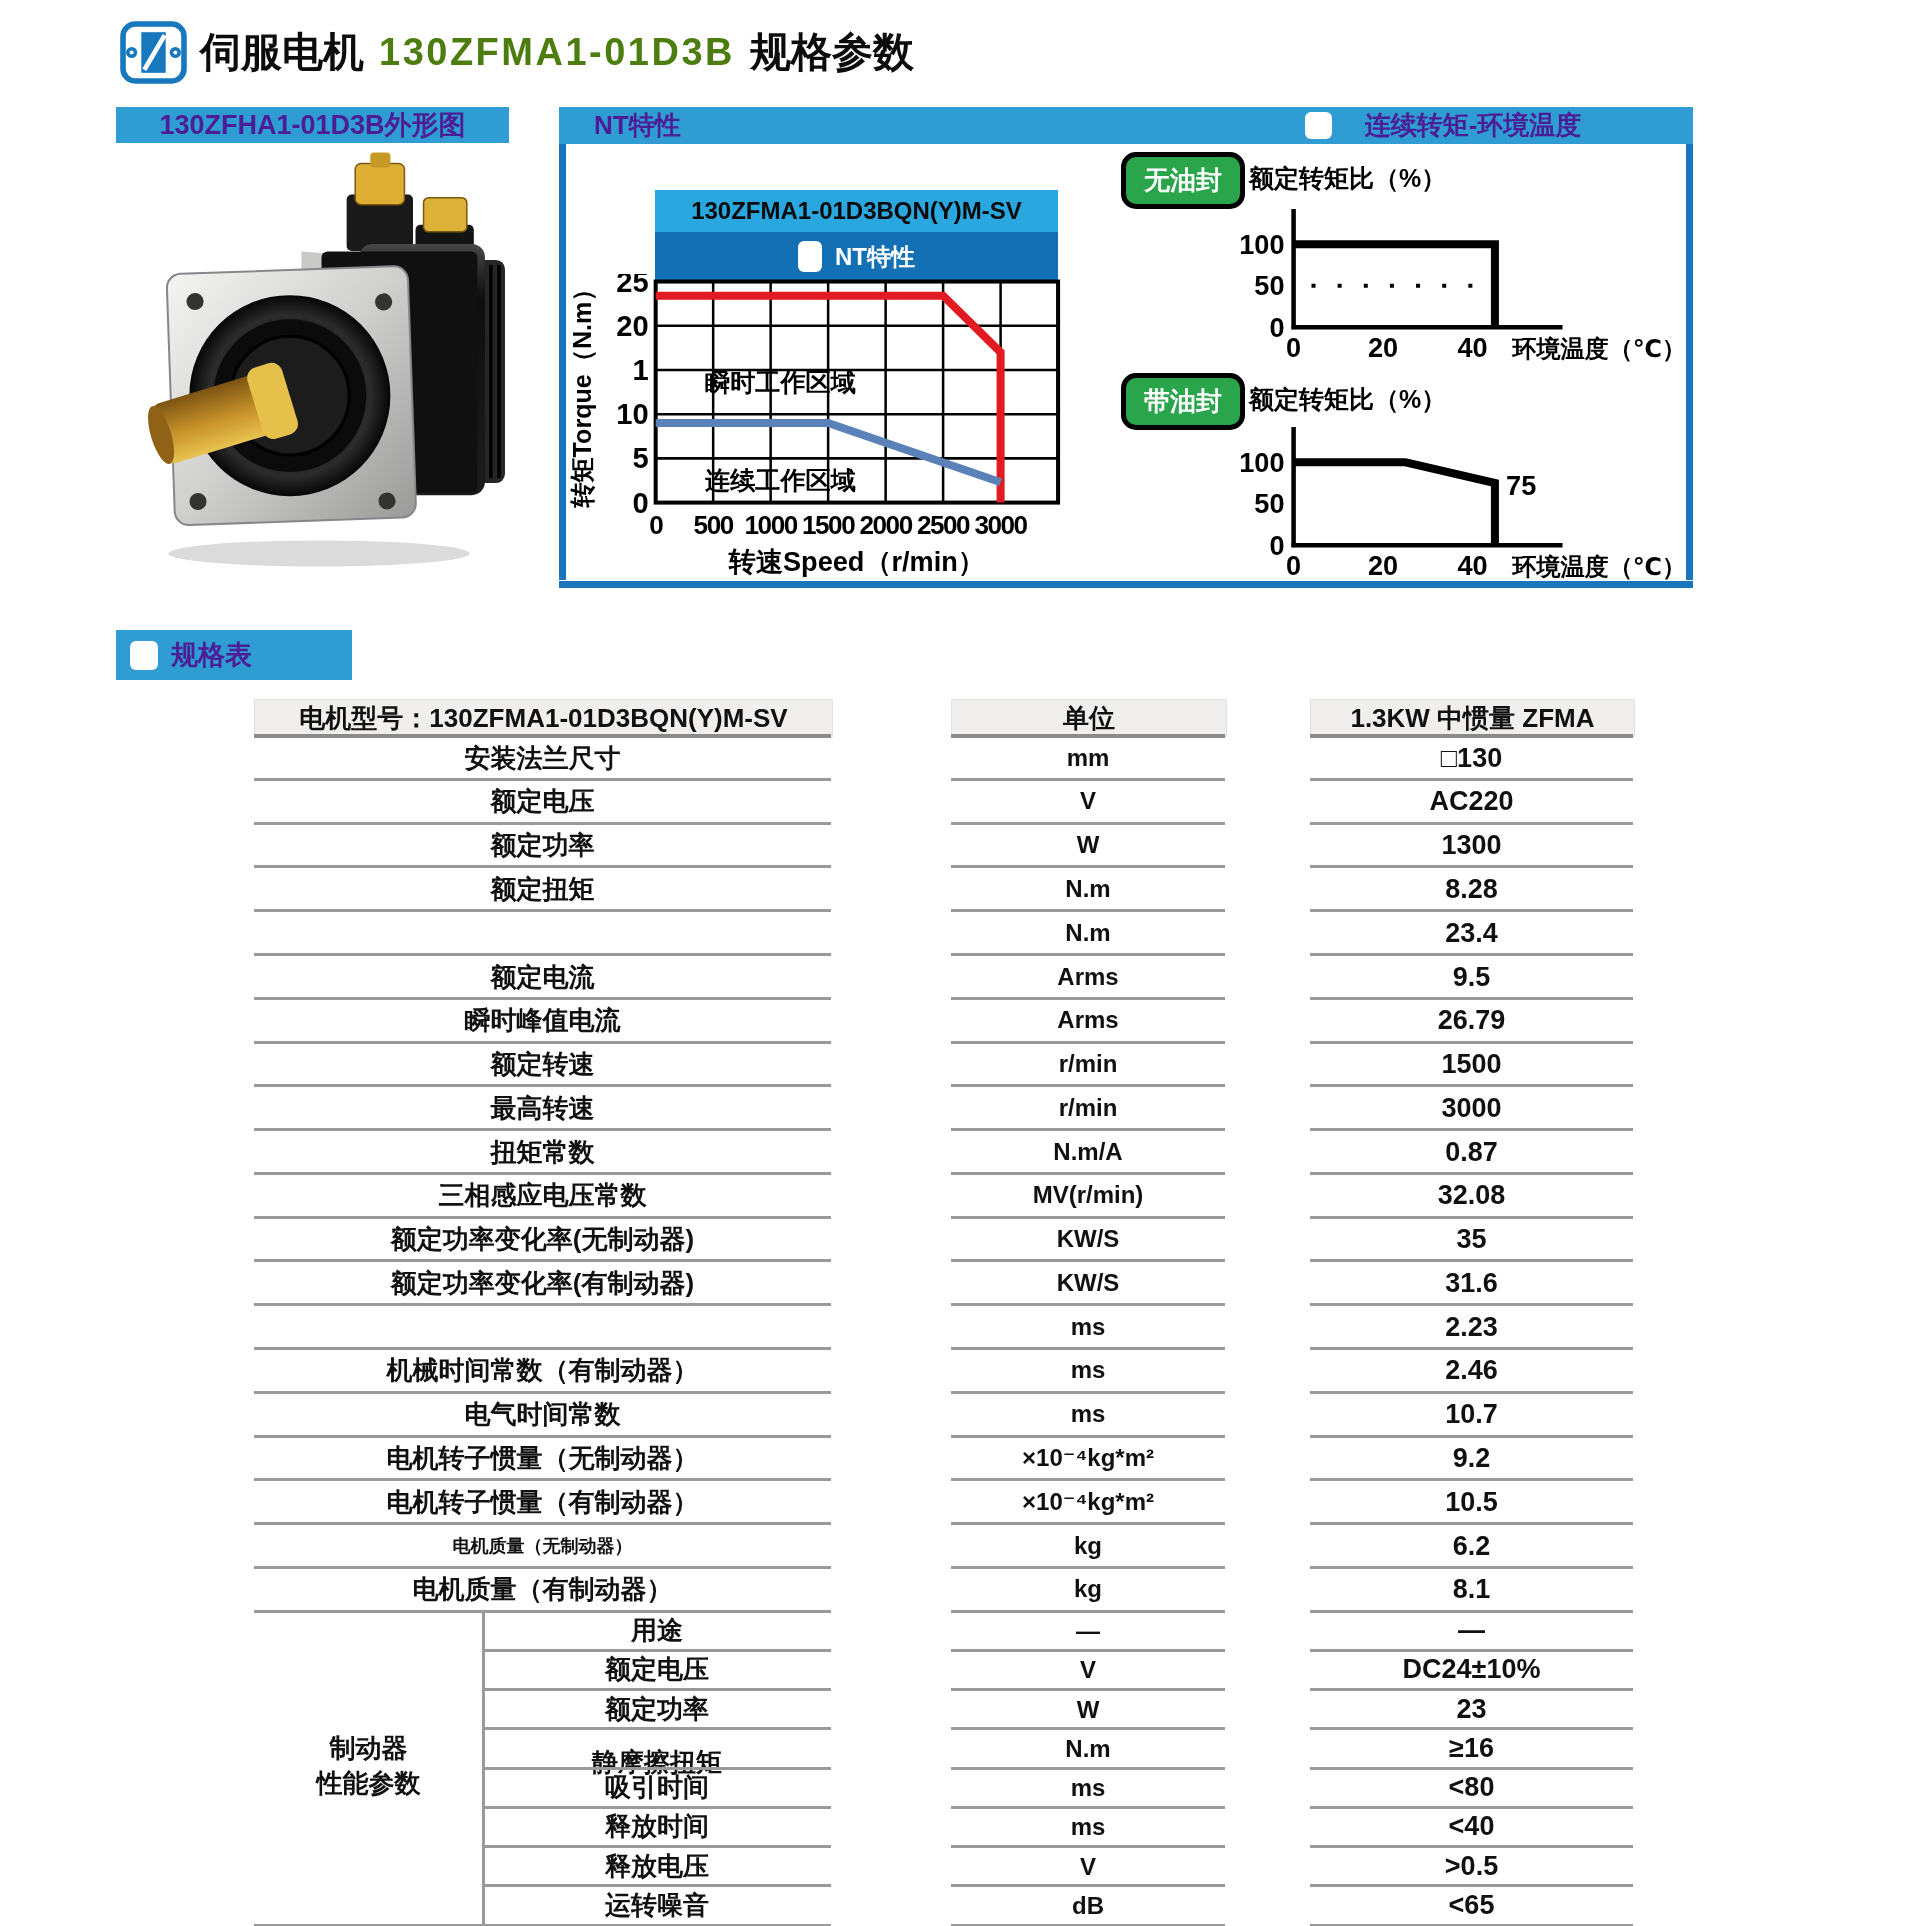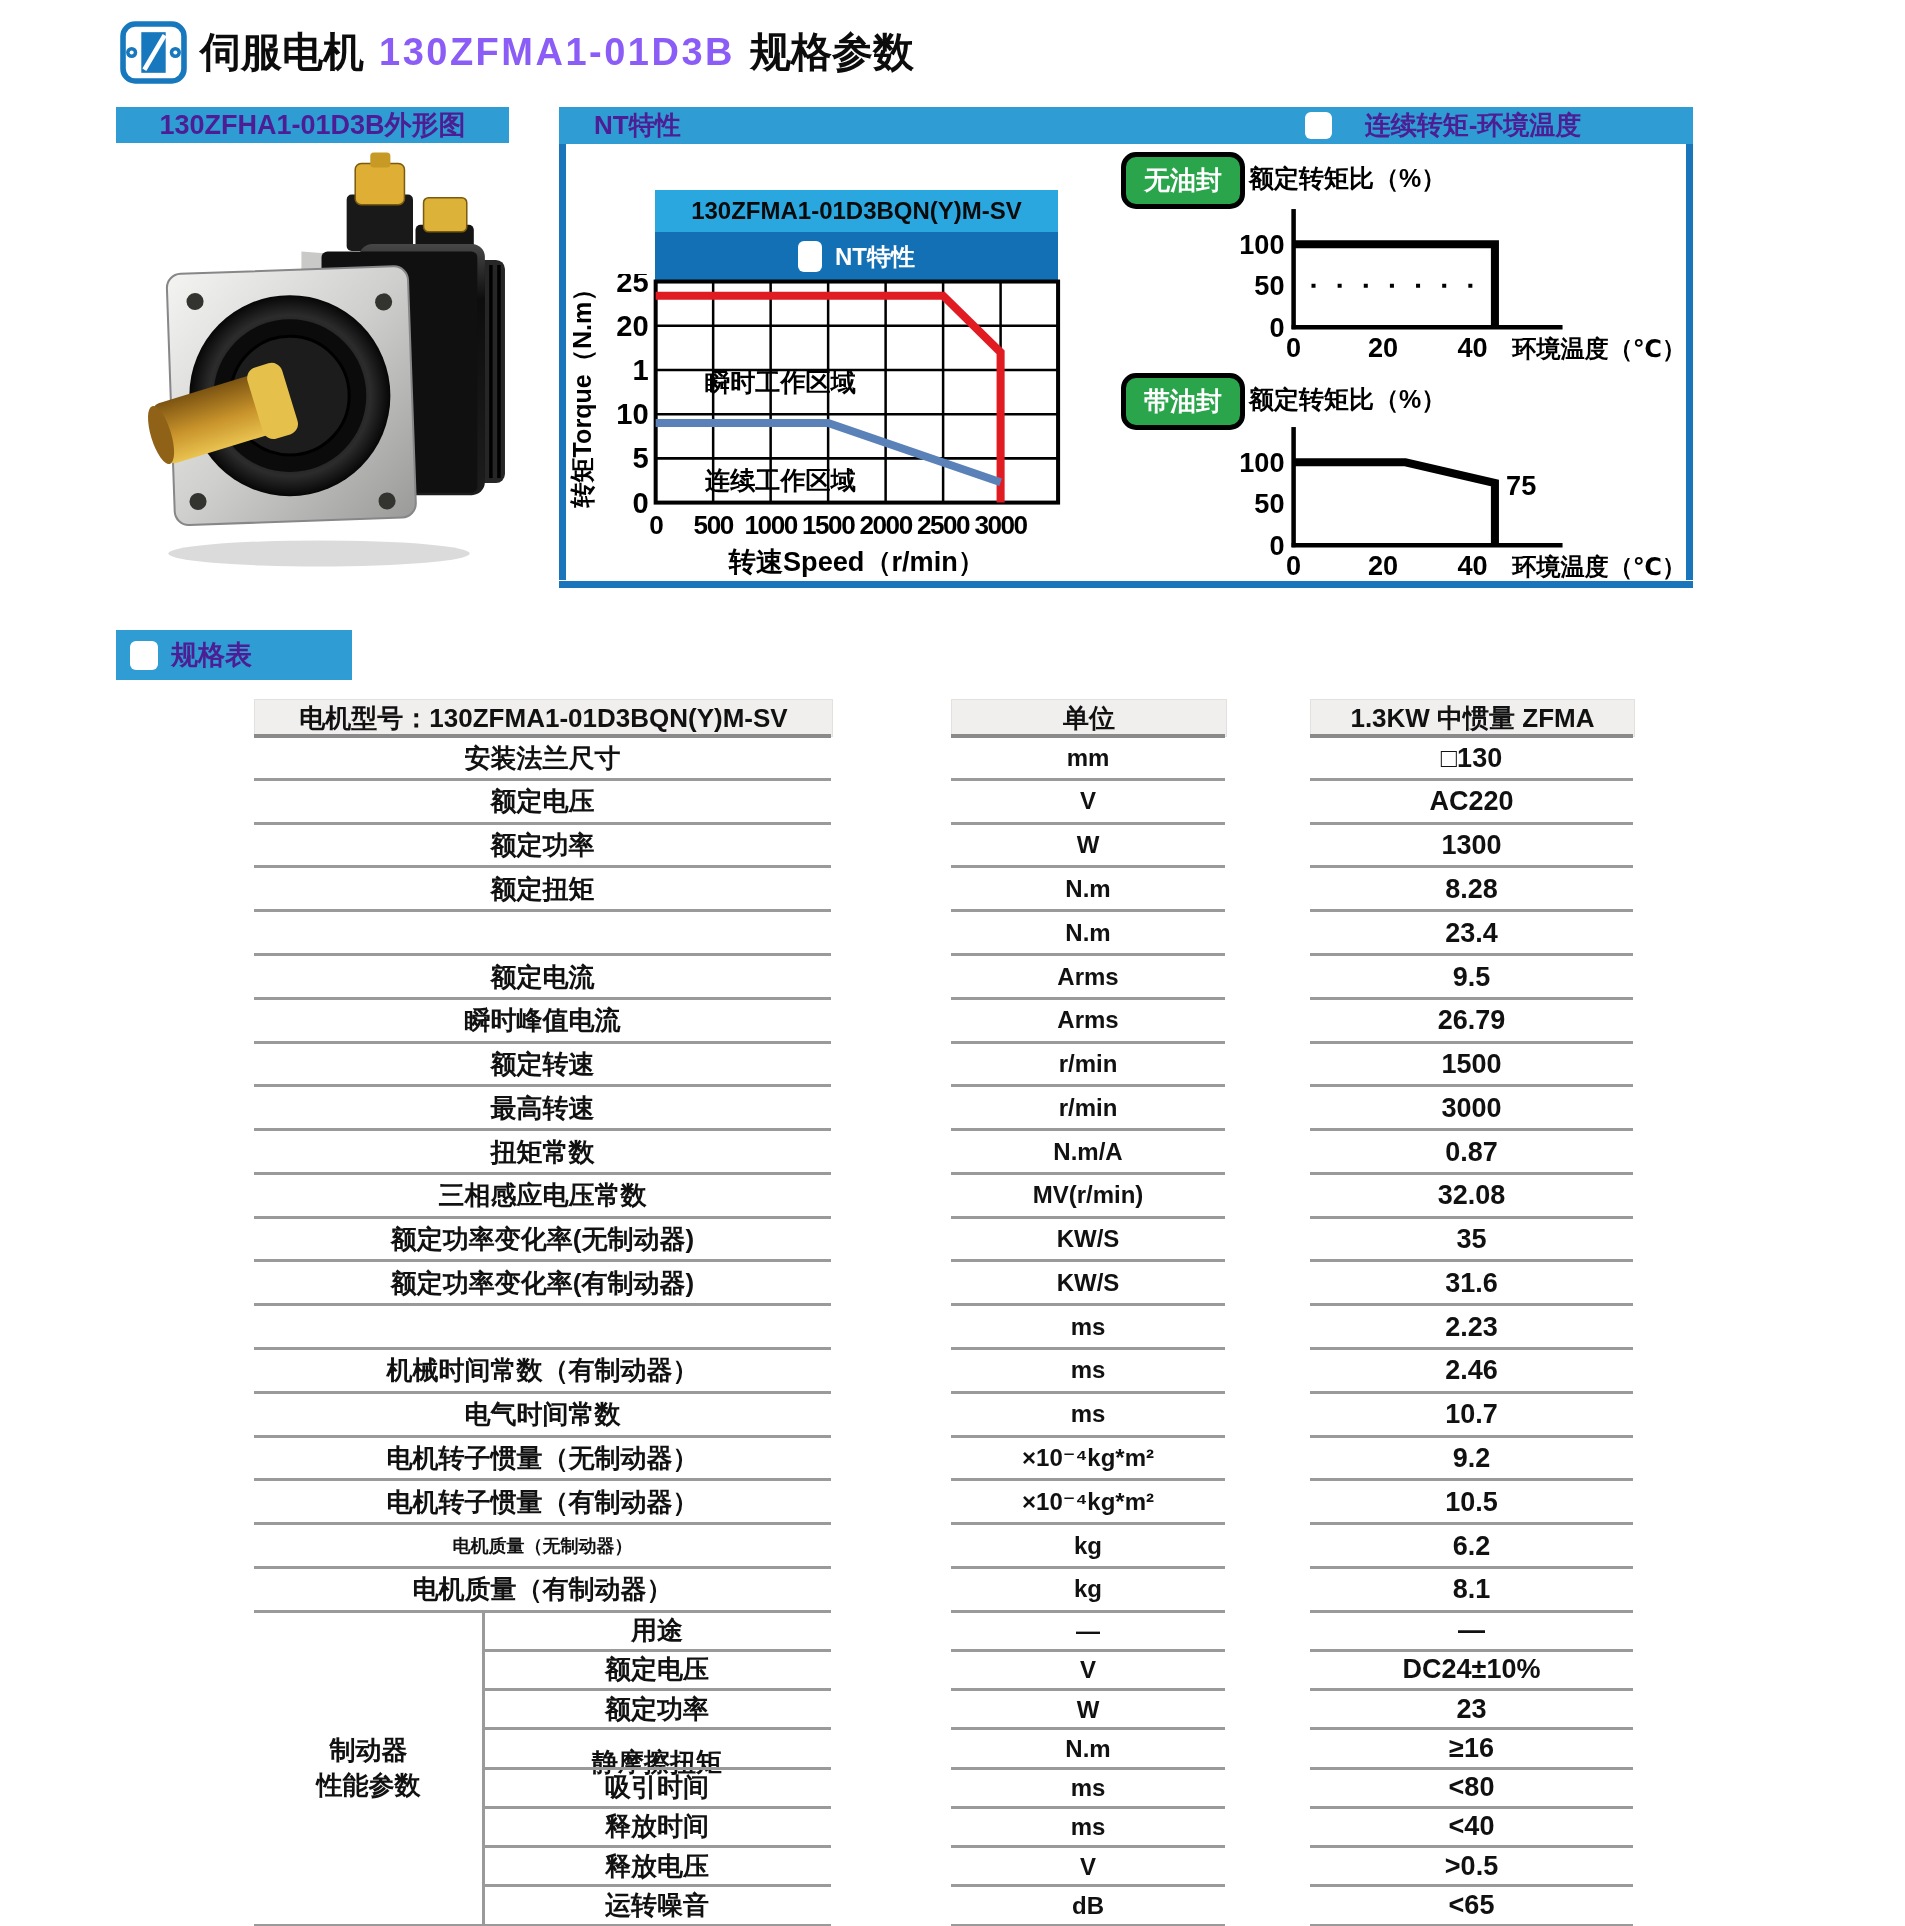--- a/index.html
+++ b/index.html
@@ -11,21 +11,21 @@
   .greenbtn{position:absolute;background:#2aa54c;border:5px solid #000;border-radius:15px;color:#fff;
             font-weight:bold;font-size:26px;display:flex;align-items:center;justify-content:center;}
   .chartlabel{position:absolute;font-weight:bold;font-size:25px;color:#000;display:flex;align-items:center;}
   .hbox{position:absolute;background:#f1efee;border:1px solid #e3e1df;display:flex;align-items:center;
         justify-content:center;font-weight:bold;font-size:26px;color:#111;}
   .cell{position:absolute;display:flex;align-items:center;justify-content:center;font-weight:bold;
         color:#111;text-align:center;white-space:nowrap;}
   .sep{position:absolute;background:#9a9a9a;}
   #title-row{position:absolute;left:200px;top:22px;height:60px;display:flex;align-items:center;gap:15px;}
   #title-row .t1,#title-row .t3{font-size:41px;font-weight:bold;color:#0c0c0c;}
-  #title-row .t2{font-size:38px;font-weight:bold;color:#8b5cf6;letter-spacing:2.5px;}
+  #title-row .t2{font-size:38px;font-weight:bold;color:#4d7c0f;letter-spacing:2.5px;}
   .ntbar1{position:absolute;background:#2ba7e0;color:#0a0a0a;font-weight:bold;font-size:24px;
           display:flex;align-items:center;justify-content:center;}
   .ntbar2{position:absolute;background:#1470b5;color:#fff;font-weight:bold;font-size:24px;
           display:flex;align-items:center;justify-content:center;gap:13px;}
   svg text{font-family:"Liberation Sans","DejaVu Sans",sans-serif;}
 </style>
 </head>
 <body>
 
 <div id="page">
@@ -314,21 +314,21 @@
       <div class="cell" style="left: 1310px; top: 1524px; width: 323px; height: 44px; font-size: 27px;">6.2</div>
       <div class="sep" style="left: 254px; top: 1566px; width: 577px; height: 2.5px;"></div>
       <div class="sep" style="left: 951px; top: 1566px; width: 274px; height: 2.5px;"></div>
       <div class="sep" style="left: 1310px; top: 1566px; width: 323px; height: 2.5px;"></div>
       <div class="cell" style="left: 254px; top: 1567px; width: 577px; height: 44px; font-size: 26px;">电机质量（有制动器）</div>
       <div class="cell" style="left: 951px; top: 1567px; width: 274px; height: 44px; font-size: 24px;">kg</div>
       <div class="cell" style="left: 1310px; top: 1567px; width: 323px; height: 44px; font-size: 27px;">8.1</div>
       <div class="sep" style="left: 254px; top: 1610px; width: 577px; height: 2.5px;"></div>
       <div class="sep" style="left: 951px; top: 1610px; width: 274px; height: 2.5px;"></div>
       <div class="sep" style="left: 1310px; top: 1610px; width: 323px; height: 2.5px;"></div>
-      <div class="cell" style="left: 254px; top: 1611px; width: 229px; height: 314px; font-size: 26px; flex-direction: column; line-height: 35px;">
+      <div class="cell" style="left: 254px; top: 1611px; width: 229px; height: 314px; font-size: 26px; flex-direction: column; line-height: 35px; font-family: Liberation Mono, monospace;">
         <span>制动器</span>
         <span>性能参数</span>
       </div>
       <div class="sep" style="left: 482px; top: 1611px; width: 2.5px; height: 315px;"></div>
       <div class="cell" style="left: 483px; top: 1611px; width: 348px; height: 39px; font-size: 26px;">用途</div>
       <div class="cell" style="left: 951px; top: 1611px; width: 274px; height: 39px; font-size: 24px;">—</div>
       <div class="cell" style="left: 1310px; top: 1611px; width: 323px; height: 39px; font-size: 27px;">—</div>
       <div class="sep" style="left: 483px; top: 1649px; width: 348px; height: 2.5px;"></div>
       <div class="sep" style="left: 951px; top: 1649px; width: 274px; height: 2.5px;"></div>
       <div class="sep" style="left: 1310px; top: 1649px; width: 323px; height: 2.5px;"></div>

